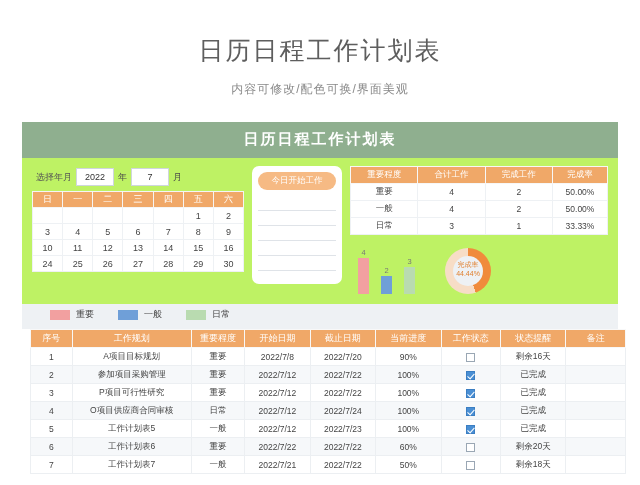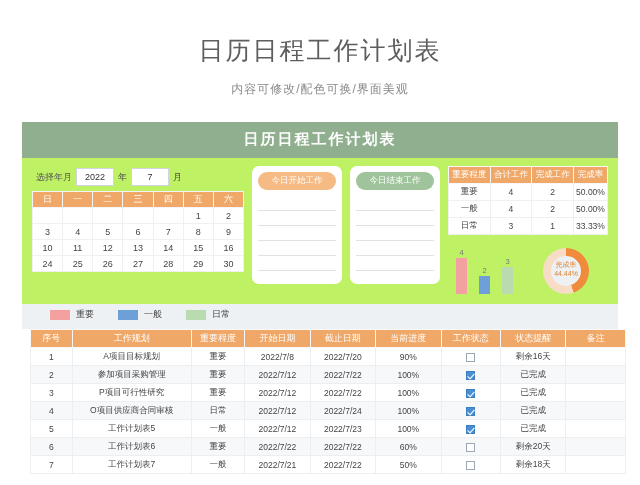--- a/index.html
+++ b/index.html
@@ -314,30 +314,20 @@
         <div class="card orange">
           <span class="pill">今日开始工作</span>
           <div class="line"></div>
           <div class="line"></div>
           <div class="line"></div>
           <div class="line"></div>
           <div class="line"></div>
         </div>
       </div>
 
-      <div class="cardcol">
-        <div class="card green">
-          <span class="pill">今日结束工作</span>
-          <div class="line"></div>
-          <div class="line"></div>
-          <div class="line"></div>
-          <div class="line"></div>
-          <div class="line"></div>
-        </div>
-      </div>
 
       <div class="statcol">
         <table class="stats">
           <thead>
               <tr id="stats-head-row">
                 <th>重要程度</th>
                 <th>合计工作</th>
                 <th>完成工作</th>
                 <th>完成率</th>
               </tr>

